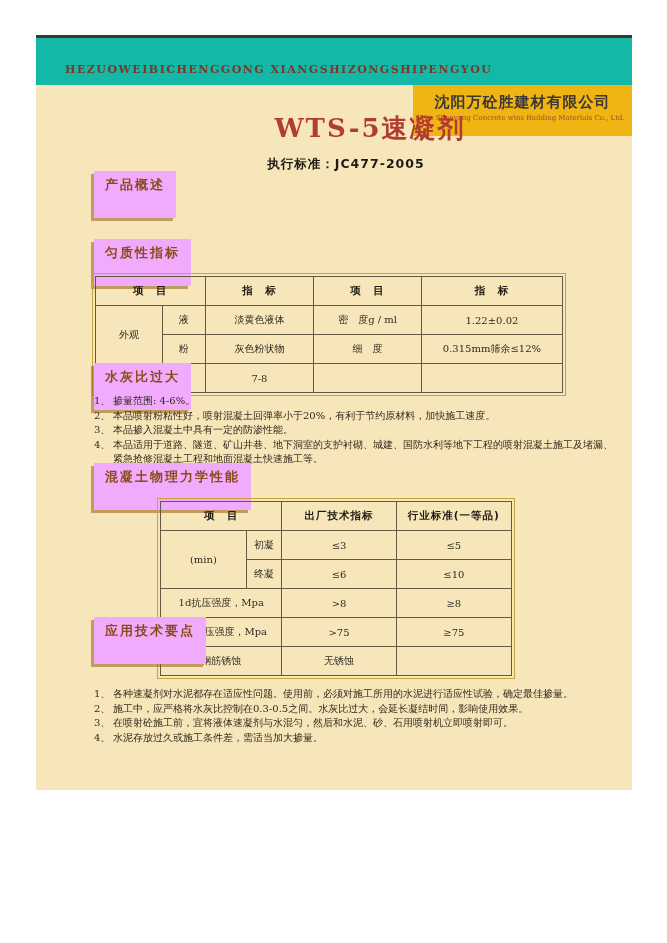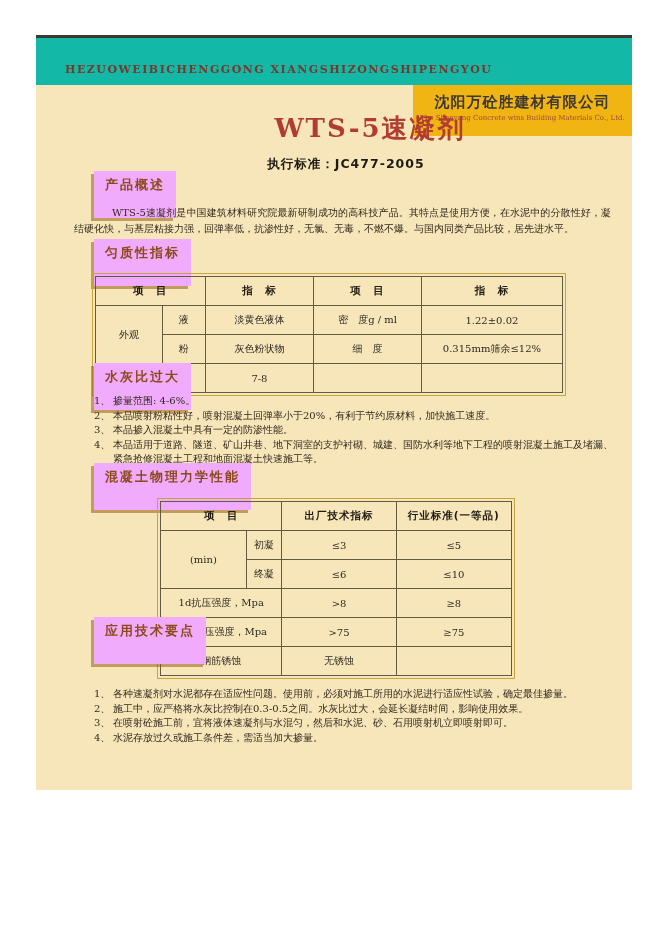--- a/index.html
+++ b/index.html
@@ -89,21 +89,20 @@
   <div class="company-block">
     <div class="company-name">沈阳万砼胜建材有限公司</div>
     <div class="company-en">The Shenyang Concrete wins Building Materials Co., Ltd.</div>
   </div>
 
   <div class="product-title">WTS-5速凝剂</div>
 
   <div class="standard-line">执行标准：JC477-2005</div>
 
   <div class="sec-head" style="left:58px; top:136px;">产品概述</div>
-  <div class="body-text">WTS-5速凝剂是中国建筑材料研究院最新研制成功的高科技产品。其特点是使用方便，在水泥中的分散性好，凝结硬化快，与基层粘接力强，回弹率低，抗渗性好，无氯、无毒，不燃不爆。与国内同类产品比较，居先进水平。</div>
 
   <div class="sec-head" style="left:58px; top:204px;">匀质性指标</div>
 
   <div class="tframe tframe-1">
     <table class="t">
       <colgroup>
         <col style="width:66px">
           <col style="width:42px">
         <col style="width:107px">
           <col style="width:106px">

